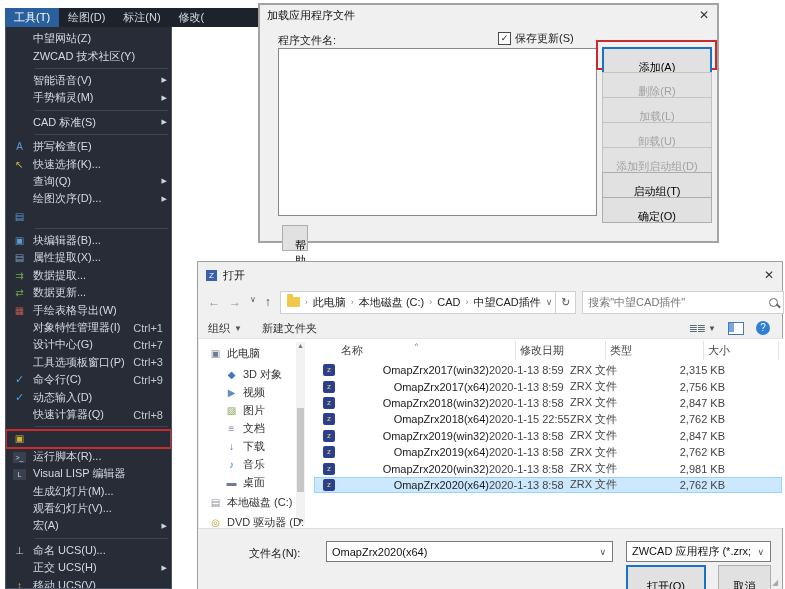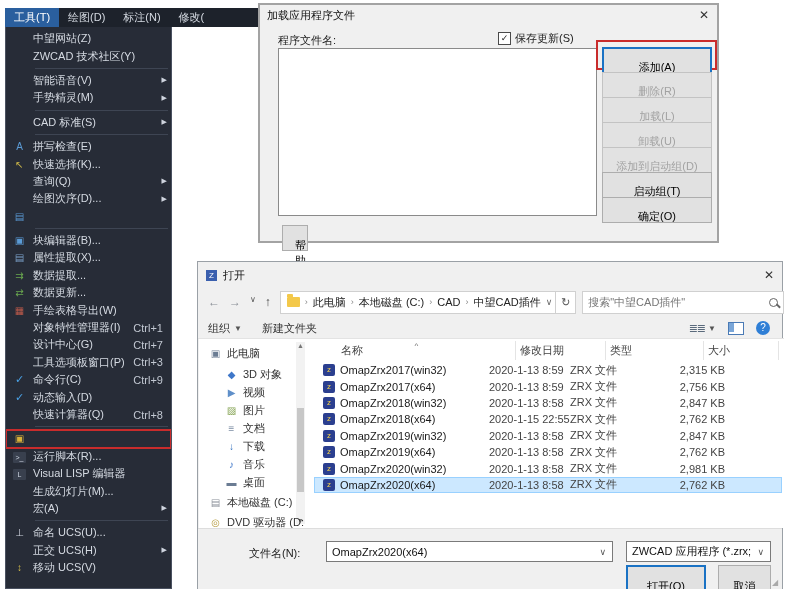--- a/index.html
+++ b/index.html
@@ -77,21 +77,21 @@
   .sb-track{left:97px;top:3px;width:9px;height:182px;background:#f2f2f2;}
   .sb-arrow{position:absolute;left:0;width:9px;text-align:center;font-size:7px;color:#777;}
   .sb-thumb{position:absolute;left:1px;top:66px;width:7px;height:84px;background:#c7c7c7;}
   .hdr-row{position:absolute;left:115px;top:2px;width:468px;height:19px;display:flex;color:#444;}
   .hdr-cell{border-right:1px solid #e4e4e4;display:flex;align-items:flex-end;padding:0 4px 2px 4px;position:relative;}
   .hdr-cell.first{padding-left:27px;}
   .sort-caret{position:absolute;top:0;left:50%;font-size:8px;color:#666;}
   .file-row{position:absolute;left:115px;width:468px;height:16.4px;display:flex;align-items:center;}
   .file-row.sel{background:#cce8ff;outline:1px solid #99d1ff;outline-offset:-1px;}
   .zrx-ico{width:12px;height:12px;background:#2b3f8f;border-radius:2px;color:#f5d34c;font-size:8px;line-height:12px;text-align:center;margin:0 5px 0 9px;flex:0 0 12px;}
-  .fc-name{width:149px;overflow:hidden;white-space:nowrap;color:#1a1a1a;}
+  .fc-name{width:149px;overflow:hidden;white-space:nowrap;color:#1a1a1a;text-align:right;}
   .fc-date{width:81px;color:#444;}
   .fc-type{width:89px;color:#444;}
   .fc-size{width:66px;text-align:right;padding-right:6px;color:#444;}
   .bottom-band{left:0;top:266px;width:584px;height:61px;background:#f0f0f0;border-top:1px solid #ddd;}
   .fn-label{left:51px;top:284px;color:#222;}
   .fn-input{left:128px;top:279px;width:287px;height:21px;background:#fff;border:1px solid #7a7a7a;display:flex;align-items:center;}
   .fn-input input{flex:1;border:none;outline:none;font:inherit;padding:0 5px;background:transparent;color:#111;}
   .combo-caret{padding:0 6px;color:#555;font-size:9px;}
   .ft-combo{left:428px;top:279px;width:145px;height:21px;background:#fff;border:1px solid #7a7a7a;display:flex;align-items:center;padding-left:5px;white-space:nowrap;overflow:hidden;color:#111;}
   .open-btn{left:428px;top:303px;width:80px;height:20px;border:2px solid #1a72c4;line-height:15px;}
@@ -219,20 +219,24 @@
       <div class="menu-item">
         <span class="mi-icon"><span class="icon-box">L</span></span>
         <span class="mi-label">Visual LISP 编辑器</span>
       </div>
       <div class="menu-item">
         <span class="mi-icon"></span>
         <span class="mi-label">生成幻灯片(M)...</span>
       </div>
       <div class="menu-item">
         <span class="mi-icon"></span>
+        <span class="mi-label">观看幻灯片(V)...</span>
+      </div>
+      <div class="menu-item">
+        <span class="mi-icon"></span>
         <span class="mi-label">宏(A)</span>
         <span class="mi-arrow">▶</span>
       </div>
       <div class="menu-sep"></div>
       <div class="menu-item">
         <span class="mi-icon" style="color: rgb(207, 212, 222);">⊥</span>
         <span class="mi-label">命名 UCS(U)...</span>
       </div>
       <div class="menu-item">
         <span class="mi-icon"></span>

